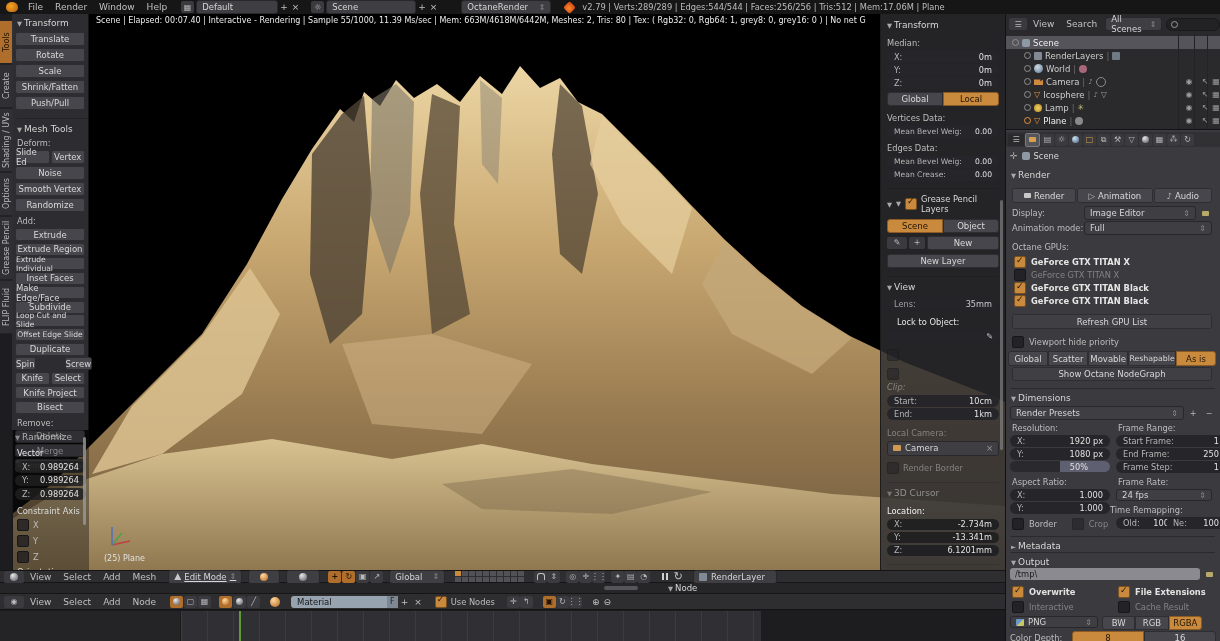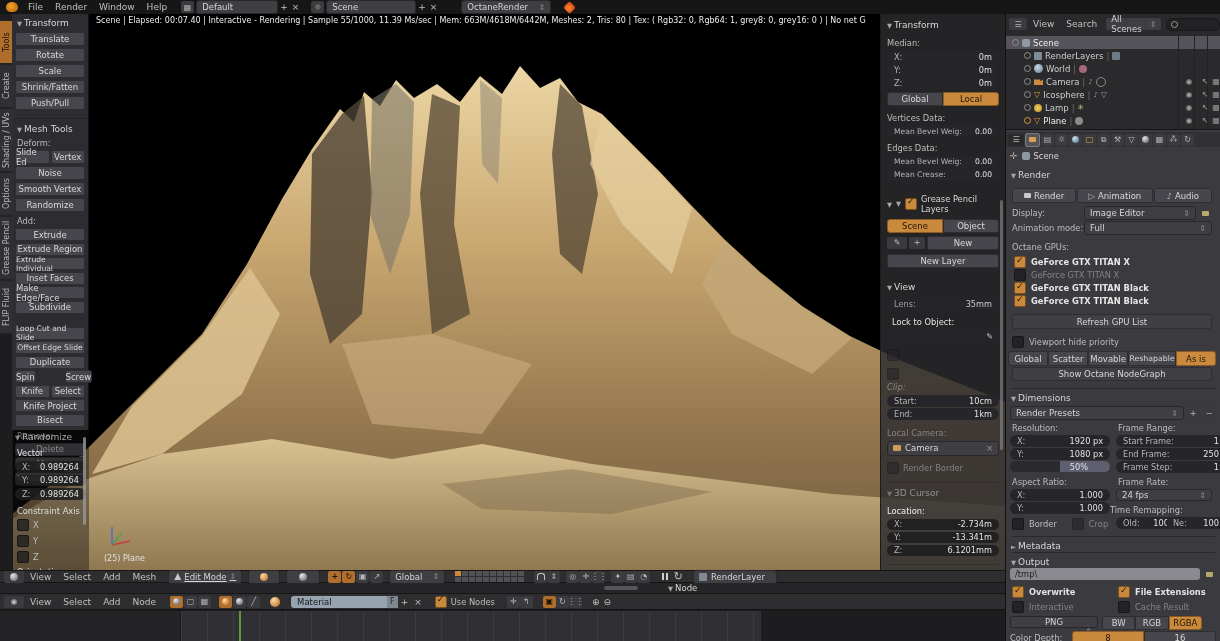--- a/index.html
+++ b/index.html
@@ -61,20 +61,21 @@
     <span class="pill" style="width:78px;margin-left:2px;">
       <span>Scene</span>
       </span>
     <span class="menu" style="padding:0 2px;">+</span>
     <span class="menu" style="padding:0 2px;">×</span>
     <span class="pill" style="width:78px;margin-left:22px;">
       <span>OctaneRender</span>
         <span class="stp" style="margin-left:auto;">⇕</span>
       </span>
     <span style="width:9px;height:9px;margin-left:14px;background:radial-gradient(circle at 50% 60%,#ff8a2a,#c23c10);border-radius:2px;transform:rotate(45deg);"></span>
+    <span style="margin-left:8px;font-size:8.3px;color:#bdbdbd;white-space:nowrap;">v2.79 | Verts:289/289 | Edges:544/544 | Faces:256/256 | Tris:512 | Mem:17.06M | Plane</span>
   </div>
 
   <div class="abs" style="left:12px;top:14px;width:993px;height:556px;background:#000;overflow:hidden;">
     <svg width="993" height="556" viewBox="0 0 993 556" style="position:absolute;left:0;top:0;">
       <defs>
         <linearGradient id="gMain" x1="0" y1="0" x2="0" y2="1">
           <stop offset="0" stop-color="#ecd6a4"></stop>
             <stop offset="0.35" stop-color="#c9a871"></stop>
           <stop offset="0.7" stop-color="#96794f"></stop>
             <stop offset="1" stop-color="#6f5a3e"></stop>
@@ -135,21 +136,21 @@
       </div>
       <div class="btn" style="margin-bottom:2px;">Noise</div>
       <div class="btn" style="margin-bottom:2px;">Smooth Vertex</div>
       <div class="btn" style="margin-bottom:2px;">Randomize</div>
       <div class="lbl" style="margin:4px 0 2px 2px;">Add:</div>
       <div class="btn" style="margin-bottom:1.5px;height:11px;">Extrude</div>
       <div class="btn" style="margin-bottom:1.5px;height:11px;">Extrude Region</div>
       <div class="btn" style="margin-bottom:1.5px;height:11px;font-size:7.6px;">Extrude Individual</div>
       <div class="btn" style="margin-bottom:1.5px;height:11px;">Inset Faces</div>
       <div class="btn" style="margin-bottom:1.5px;height:11px;">Make Edge/Face</div>
-      <div class="btn" style="margin-bottom:13px;height:11px;">Subdivide</div>
+      <div class="btn" style="margin-bottom:0;height:11px;">Subdivide</div>
       <div class="btn" style="margin-bottom:1.5px;height:11px;font-size:7.6px;">Loop Cut and Slide</div>
       <div class="btn" style="margin-bottom:1.5px;height:11px;font-size:7.6px;">Offset Edge Slide</div>
       <div class="btn" style="margin-bottom:1.5px;height:11px;">Duplicate</div>
       <div style="display:flex;gap:1px;margin-bottom:1.5px;">
         <div class="btn" style="flex:1;height:11px;">Spin</div>
         <div class="btn" style="flex:1;height:11px;margin-left:28px;">Screw</div>
       </div>
       <div style="display:flex;gap:1px;margin-bottom:1.5px;">
         <div class="btn" style="flex:1;height:11px;">Knife</div>
         <div class="btn" style="flex:1;height:11px;">Select</div>
@@ -244,21 +245,21 @@
       <span class="icbox" style="width:16px;">+</span>
       <div class="btn" style="flex:1;">New</div>
     </div>
     <div class="btn" style="margin-top:4px;">New Layer</div>
 
     <div class="hdr" style="border-top:1px solid #202022;margin-top:8px;padding-top:5px;">View</div>
     <div class="fld" style="margin-top:7px;opacity:.85;">
       <span class="fl">Lens:</span>
         <span class="fv">35mm</span>
       </div>
-    <div class="lbl" style="margin:7px 0 3px 5px;color:#e4e4e4;">Lock to Object:</div>
+    <div class="lbl" style="margin:7px 0 3px 10px;color:#e4e4e4;">Lock to Object:</div>
     <div class="ffld" style="justify-content:flex-end;opacity:.9;">
       <span style="color:#cfcfcf;">✎</span>
       </div>
     <div style="display:flex;align-items:center;gap:4px;margin-top:7px;opacity:.55;">
       <span class="chk"></span>
       </div>
     <div style="display:flex;align-items:center;gap:4px;margin-top:7px;opacity:.55;">
       <span class="chk"></span>
       </div>
     <div class="lbl dim" style="margin:2px 0 3px 0;font-style:italic;">Clip:</div>
@@ -690,21 +691,21 @@
       <span class="lbl" style="color:#e2e2e2;font-weight:bold;">File Extensions</span>
       </div>
     <div style="position:absolute;left:6px;top:471px;display:flex;align-items:center;gap:5px;">
       <span class="chk"></span>
       <span class="lbl dim">Interactive</span>
       </div>
     <div style="position:absolute;left:112px;top:471px;display:flex;align-items:center;gap:5px;">
       <span class="chk"></span>
       <span class="lbl dim">Cache Result</span>
       </div>
-    <div class="pill" style="position:absolute;left:4px;top:486px;width:88px;box-sizing:border-box;flex-direction:column;">
+    <div class="pill" style="position:absolute;left:4px;top:486px;width:88px;box-sizing:border-box;">
       <span style="width:8px;height:7px;background:linear-gradient(135deg,#6a9ac8 50%,#c8c86a 50%);border-radius:1px;margin-right:4px;"></span>
       <span>PNG</span>
         <span class="stp" style="margin-left:auto;">⇕</span>
       </div>
     <div style="position:absolute;left:96px;top:486px;width:100px;display:flex;">
       <div class="btn" style="flex:1;height:12px;border-radius:3px 0 0 3px;">BW</div>
       <div class="btn" style="flex:1;height:12px;border-radius:0;">RGB</div>
       <div class="btn orange" style="flex:1;height:12px;border-radius:0 3px 3px 0;">RGBA</div>
     </div>
     <div style="position:absolute;left:4px;top:501px;width:206px;display:flex;align-items:center;">

